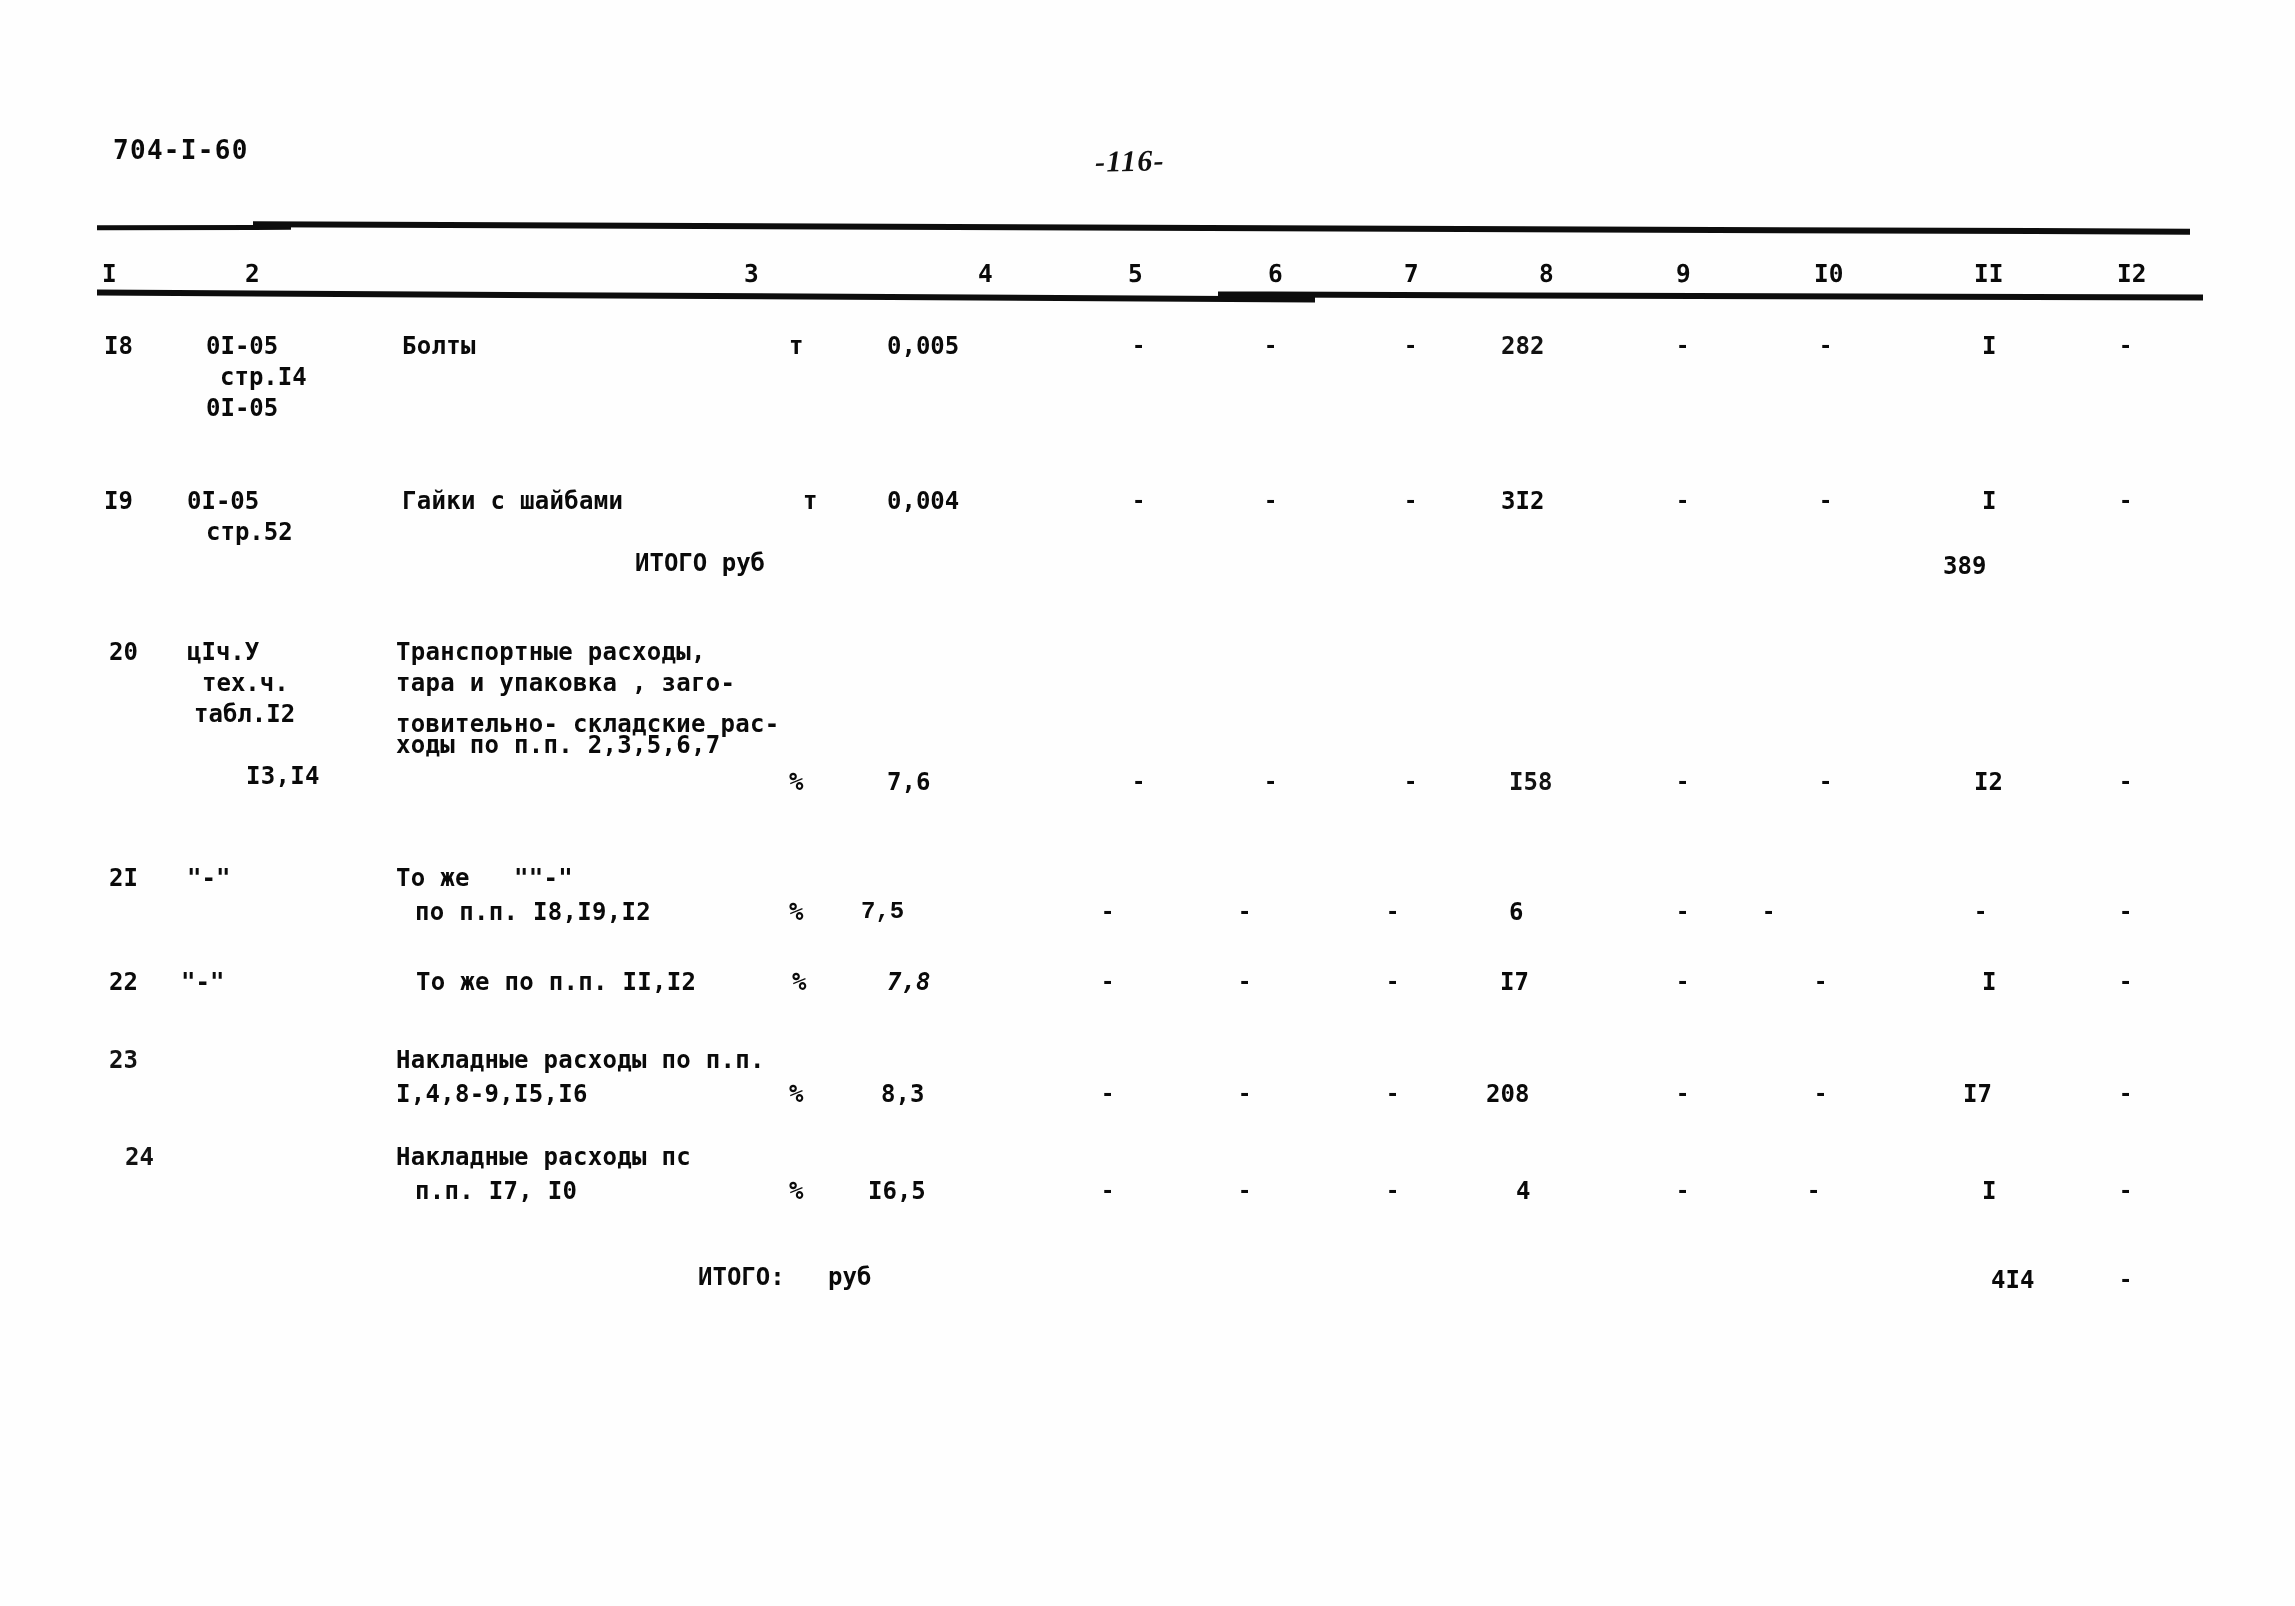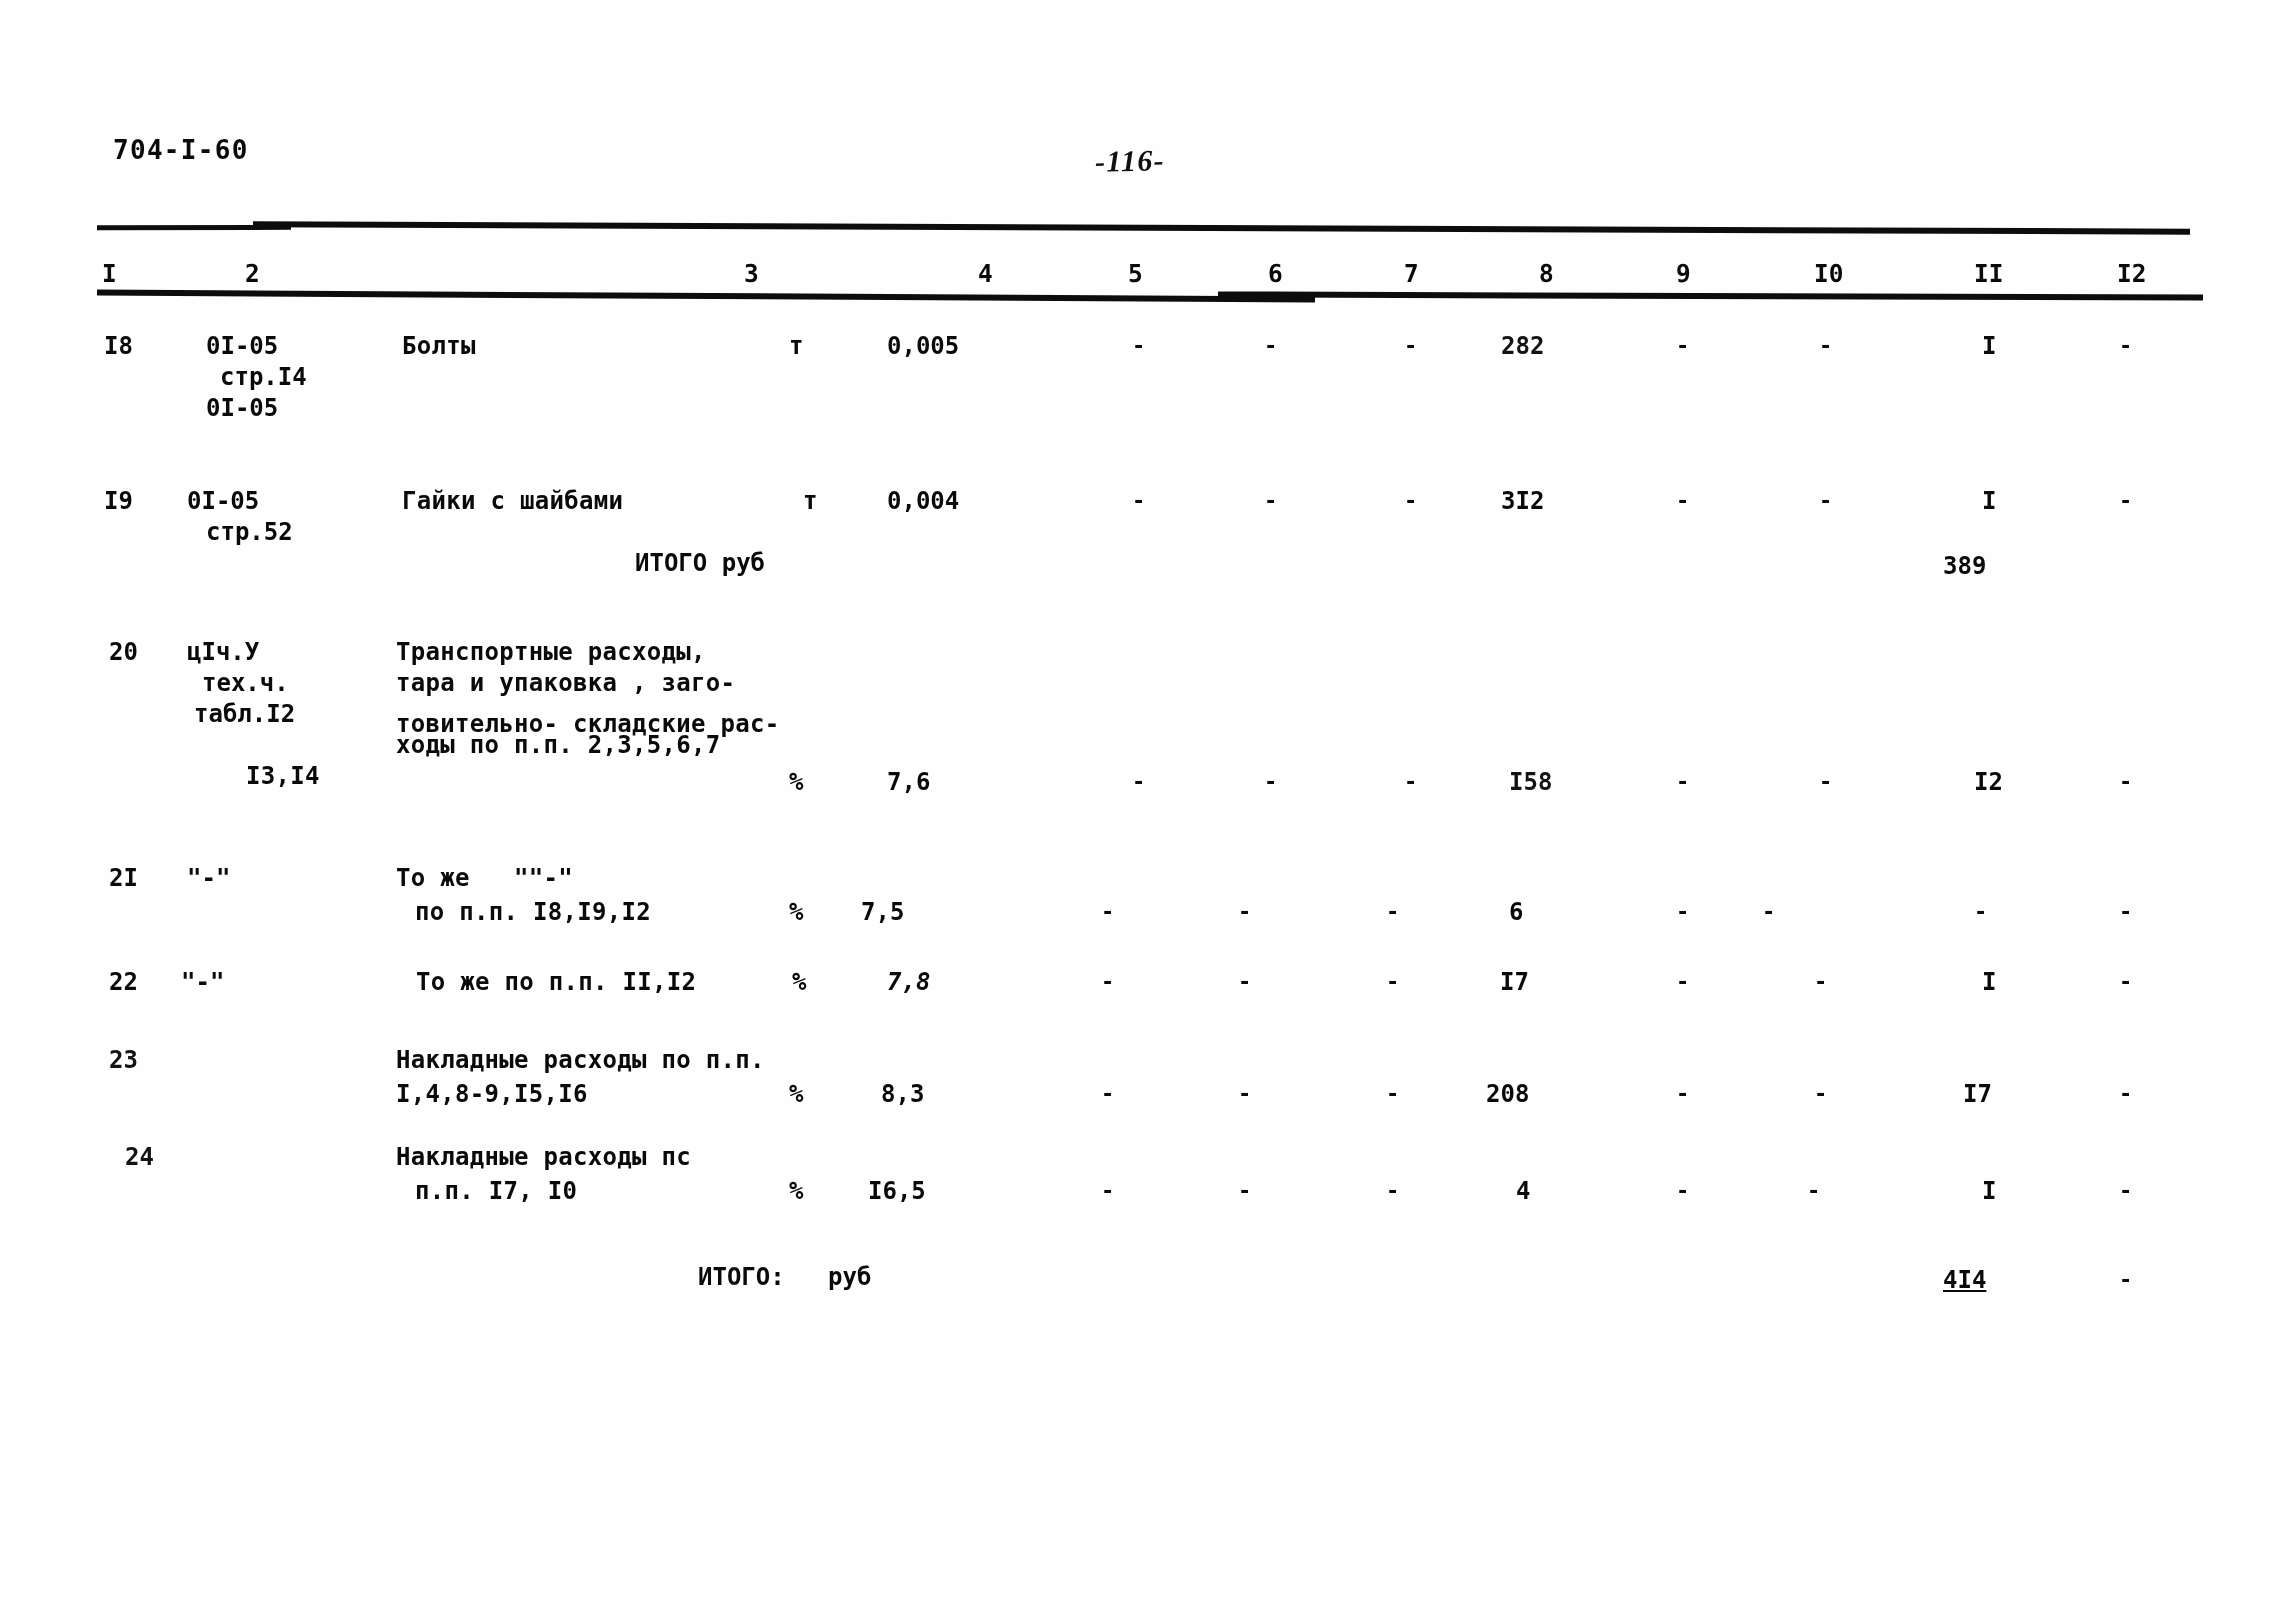--- a/index.html
+++ b/index.html
@@ -200,21 +200,21 @@
     <div class="cell num" style="left:1974px; top:130px;">I2</div>
     <div class="cell dash" style="left:2119px; top:130px;">-</div>
   </div>
 
   <div class="row" style="top:861px;">
     <div class="cell" style="left:109px;">2I</div>
     <div class="cell" style="left:187px;">"-"</div>
     <div class="cell desc" style="left:396px;">То же   ""-"</div>
     <div class="cell desc" style="left:415px; top:34px;">по п.п. I8,I9,I2</div>
     <div class="cell" style="left:789px; top:34px;">%</div>
-    <div class="cell num" style="left:861px; top:34px;">7,5</div>
+    <div class="cell num" style="left:861px; top:34px;font-family:Liberation Mono, monospace;">7,5</div>
     <div class="cell dash" style="left:1101px; top:34px;">-</div>
     <div class="cell dash" style="left:1238px; top:34px;">-</div>
     <div class="cell dash" style="left:1386px; top:34px;">-</div>
     <div class="cell num" style="left:1509px; top:34px;">6</div>
     <div class="cell dash" style="left:1676px; top:34px;">-</div>
     <div class="cell dash" style="left:1762px; top:34px;">-</div>
     <div class="cell dash" style="left:1974px; top:34px;">-</div>
     <div class="cell dash" style="left:2119px; top:34px;">-</div>
   </div>
 
@@ -261,18 +261,18 @@
     <div class="cell dash" style="left:1386px; top:34px;">-</div>
     <div class="cell num" style="left:1516px; top:34px;">4</div>
     <div class="cell dash" style="left:1676px; top:34px;">-</div>
     <div class="cell dash" style="left:1807px; top:34px;">-</div>
     <div class="cell num" style="left:1982px; top:34px;">I</div>
     <div class="cell dash" style="left:2119px; top:34px;">-</div>
   </div>
 
   <div class="row" style="top:1263px;">
     <div class="total-label" style="left:698px;">ИТОГО:   руб</div>
-    <div class="cell num" style="left:1943px;text-decoration:underline;">4I4</div>
+    <div class="cell num" style="left:1991px;">4I4</div>
     <div class="cell dash" style="left:2119px;">-</div>
   </div>
 
 </div>
 
 
 </body></html>

